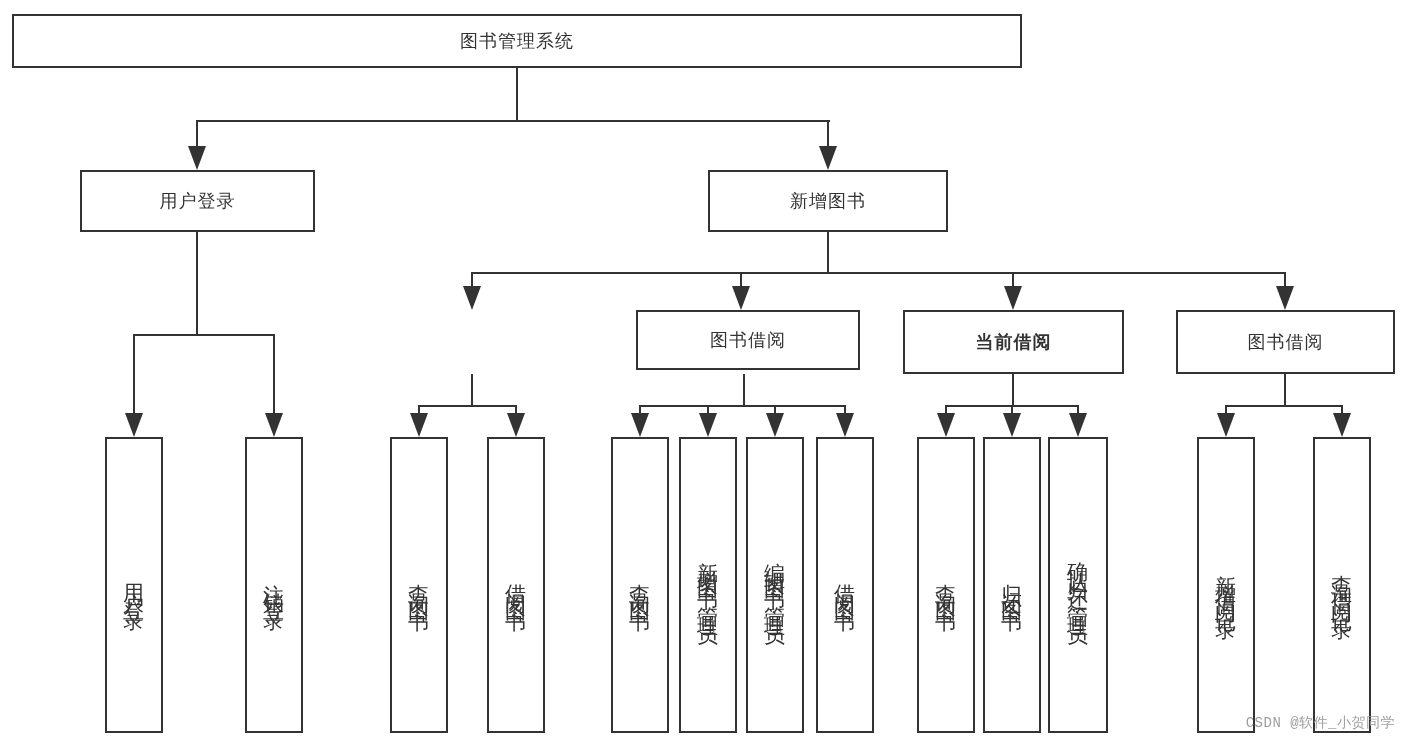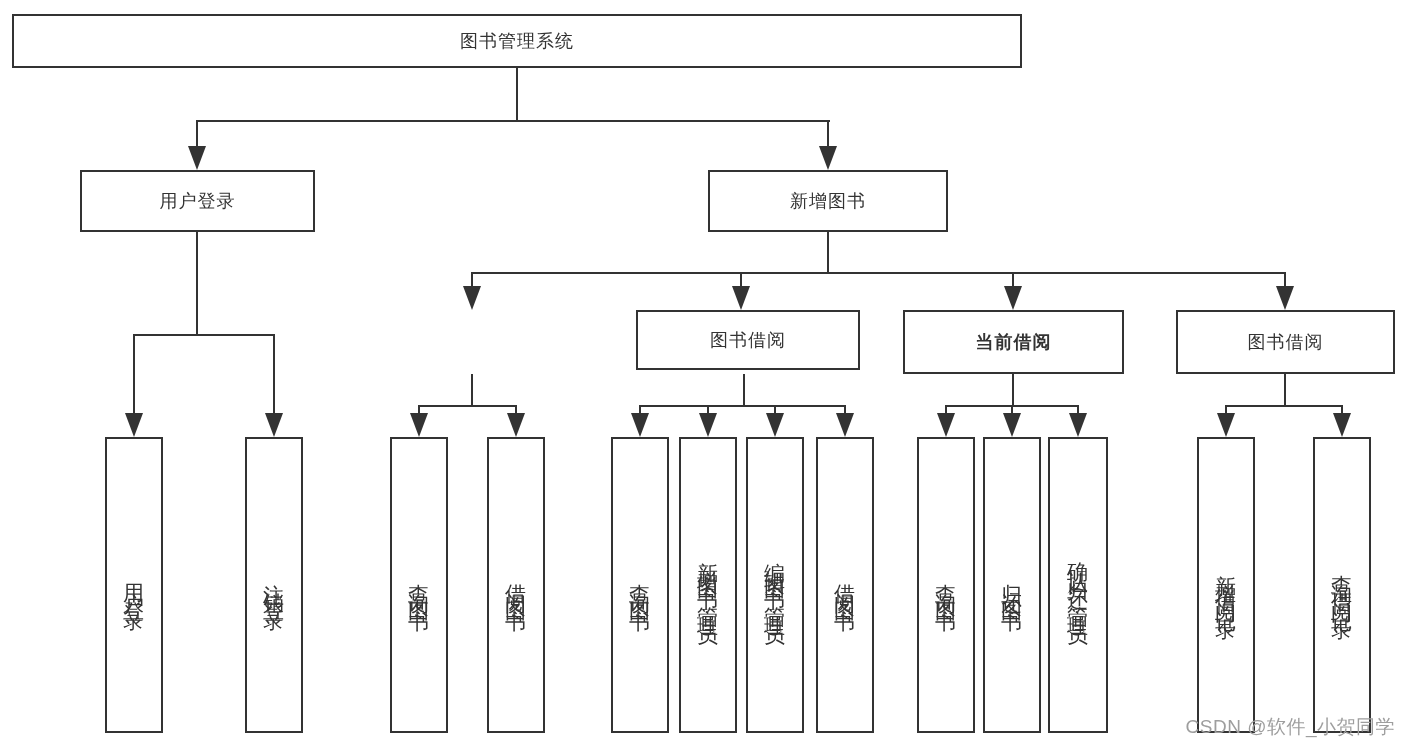--- a/index.html
+++ b/index.html
@@ -32,22 +32,22 @@
   }
   .hline{position:absolute;height:2px;background:var(--line,#333);z-index:1;}
   .vline{position:absolute;width:2px;background:var(--line,#333);z-index:1;}
   .drop{position:absolute;width:18px;z-index:1;}
   .drop .shaft{position:absolute;display:block;left:8px;top:0;bottom:20px;width:2px;background:var(--line,#333);}
   .drop .head{position:absolute;display:block;left:0;bottom:0;width:0;height:0;
     border-left:9px solid transparent;border-right:9px solid transparent;
     border-top:24px solid var(--line,#333);}
   .watermark{
     position:absolute;top:714px;right:10px;
-    font-size:19px;color:var(--wm,#9e9e9e);
-    letter-spacing:0.5px;white-space:nowrap;z-index:5;
+    font-size:14px;color:var(--wm,#9e9e9e);
+    letter-spacing:0.5px;white-space:nowrap;z-index:5;font-family:Liberation Mono, monospace;
   }
 </style>
 </head>
 <body>
 
 <div class="stage">
 
   <div class="node" style="left:12px;top:14px;width:1010px;height:54px;">
     <span>图书管理系统</span>
   </div>

